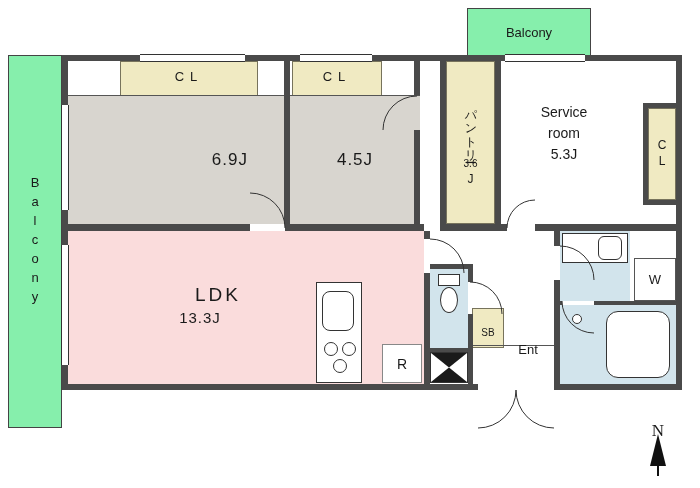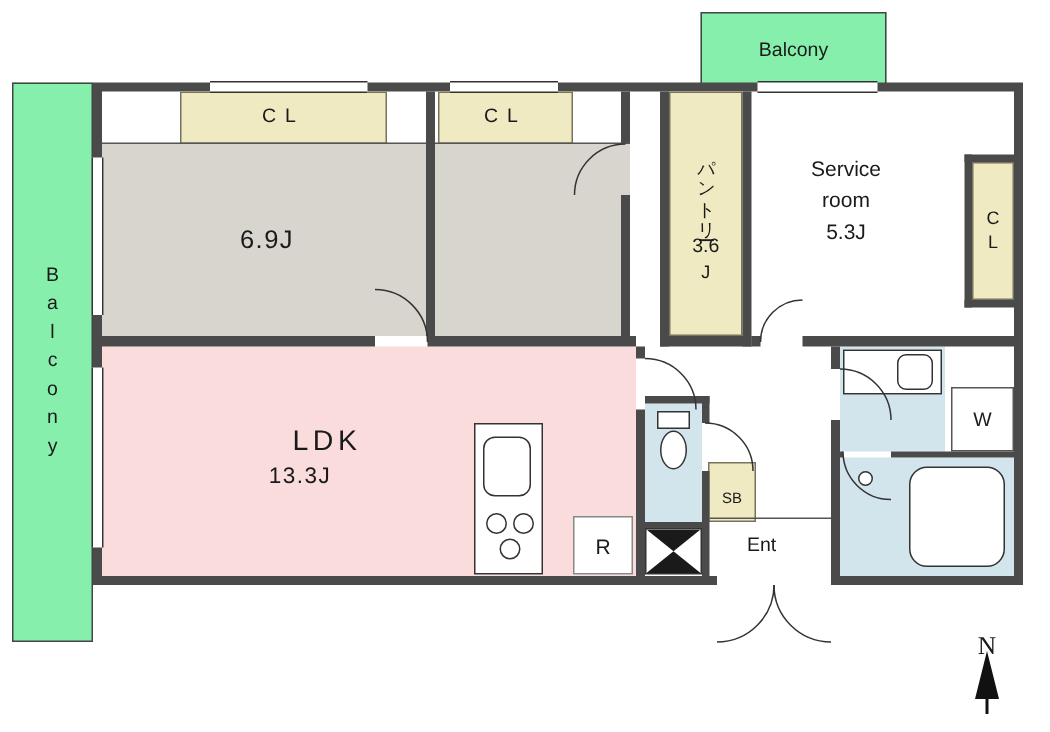--- a/index.html
+++ b/index.html
@@ -104,44 +104,45 @@
   <div class="fix" style="left:382px;top:344px;width:40px;height:39px;border-color:#888;">
     <div class="lbl center" style="left:0;top:0;width:100%;height:100%;font-size:14px;">R</div>
   </div>
   <div class="fix" style="left:430px;top:352px;width:38px;height:31px;">
     <svg width="36" height="29" viewBox="0 0 36 29">
       <polygon points="0,0 36,0 18,14.5" fill="#1a1a1a"></polygon>
       <polygon points="0,29 36,29 18,14.5" fill="#1a1a1a"></polygon>
     </svg>
   </div>
 
-  <div class="lbl" style="left:108px;top:150px;width:140px;text-align:center;font-size:17px;letter-spacing:1px;">6.9J</div>
+  <div class="lbl" style="left:108px;top:150px;width:140px;text-align:right;font-size:17px;letter-spacing:1px;">6.9J</div>
+  <div class="lbl" style="left:295px;top:150px;width:120px;text-align:center;font-size:17px;letter-spacing:1px;">4.5J</div>
   <div class="lbl" style="left:120px;top:69px;width:138px;text-align:center;font-size:13px;letter-spacing:6px;">CL</div>
   <div class="lbl" style="left:292px;top:69px;width:90px;text-align:center;font-size:13px;letter-spacing:6px;">CL</div>
   <div class="lbl center vtext" style="left:648px;top:108px;width:28px;height:92px;font-size:12px;letter-spacing:2px;">CL</div>
 
   <div class="lbl col" style="left:446px;top:66px;width:49px;height:155px;gap:3px;">
     <span class="vtext" style="font-size:12px;">パントリー</span>
-    <span style="font-size:13px;">3.6</span>
+    <span style="font-size:10px;">3.6</span>
     <span style="font-size:12px;">J</span>
   </div>
 
   <div class="lbl col" style="left:501px;top:102px;width:126px;font-size:14px;line-height:1.5;">
     <span>Service</span>
     <span>room</span>
     <span>5.3J</span>
   </div>
 
   <div class="lbl col" style="left:130px;top:282px;width:140px;line-height:1.35;">
     <span style="font-size:19px;letter-spacing:3px;margin-left:36px;">LDK</span>
     <span style="font-size:15px;letter-spacing:1px;">13.3J</span>
   </div>
 
   <div class="lbl center" style="left:472px;top:308px;width:32px;height:48px;font-size:10px;">SB</div>
-  <div class="lbl" style="left:498px;top:355px;width:60px;text-align:left;font-size:13px;">Ent</div>
+  <div class="lbl" style="left:498px;top:342px;width:60px;text-align:center;font-size:13px;">Ent</div>
 
   <div class="lbl" style="left:642px;top:421px;width:32px;text-align:center;font-size:17px;font-family:'Liberation Serif',serif;">N</div>
 
   <svg class="overlay" width="700" height="488" viewBox="0 0 700 488">
     <g stroke="#333" stroke-width="1" fill="none">
       <path d="M516 390 A38 38 0 0 1 478 428"></path>
       <path d="M516 390 A38 38 0 0 0 554 428"></path>
       <path d="M430 239 A34 34 0 0 1 464 273"></path>
       <path d="M470 282 A32 32 0 0 1 502 314"></path>
       <path d="M560 246 A34 34 0 0 1 594 280"></path>

